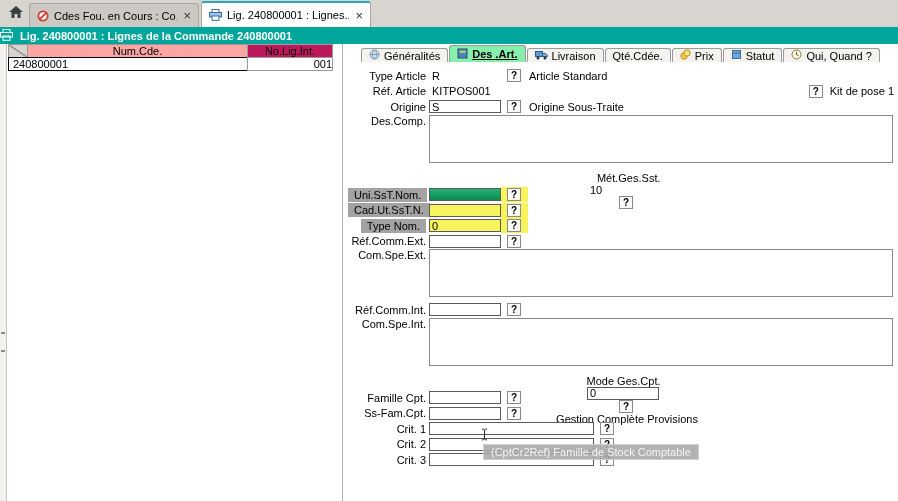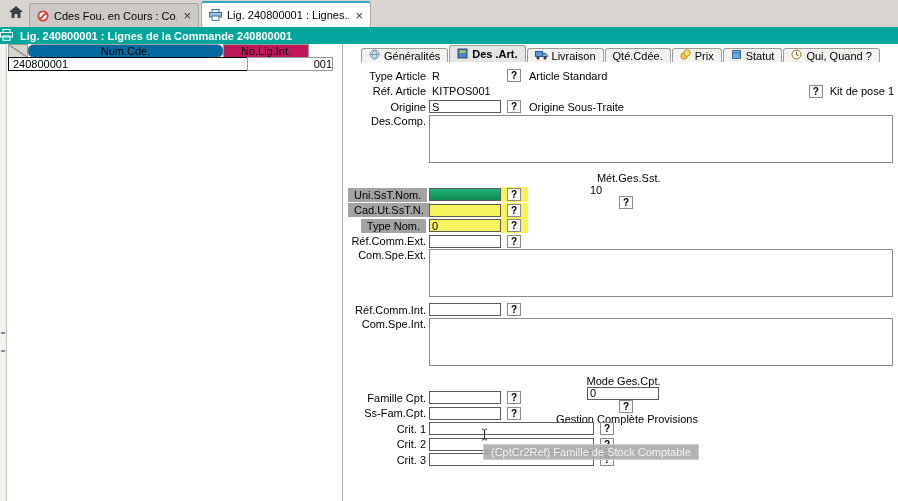--- a/index.html
+++ b/index.html
@@ -22,34 +22,34 @@
   .main { position:absolute; top:44px; left:0; right:0; bottom:0; display:flex; }
   .gutter { flex:none; width:7px; background:#f4f2ef; border-right:1px solid #c9c5c0; position:relative; }
   .gmark { position:absolute; left:1px; width:4px; height:2px; background:#8a8a8a; }
 
   .left-panel { flex:none; width:336px; background:#fff; border-right:1px solid #b4b0ab; position:relative; }
   .grid { position:absolute; top:0; left:1px; }
   .grow { display:flex; }
   .gcell { height:14px; border:1px solid #9a9a9a; margin-right:-1px; margin-bottom:-1px; overflow:hidden; line-height:12px; }
   .g-corner { width:20px; background:
       linear-gradient(to top right, transparent 46%, #9a9a9a 46%, #9a9a9a 54%, transparent 54%), #d7d4cf; }
-  .g-h-num { width:197px; background:#0369a1; text-align:center;border-radius:7px; }
+  .g-h-num { width:221px; background:#fca5a5; text-align:center; }
   .g-h-lig { width:86px; background:#be185d; text-align:center; }
   .g-d-num { width:240px; border:1px solid #000; padding-left:4px; background:#fff; }
   .g-d-lig { width:86px; padding-left:0; background:#fff;text-align:right; }
 
   .splitter { flex:none; width:5px; background:#fff; }
 
   .right-panel { flex:1; background:#fff; position:relative; overflow:hidden; }
 
   
   .ftabs { display:flex; align-items:flex-end; height:17px; margin-left:13px; margin-top:1px; }
   .ftab { display:flex; align-items:center; gap:4px; padding:0 7px; height:14px; margin-right:1px;
           border:1px solid #9a9a9a; border-bottom:none; border-radius:3px 3px 0 0; background:#f4f2ef; cursor:default; white-space:nowrap; }
-  .ftab.active { background:#e5e5e5; font-weight:bold; height:17px; }
+  .ftab.active { background:#86efac; font-weight:bold; height:17px;text-decoration:underline; }
 
   
   .form { margin-top:6px; }
   .frow { display:flex; align-items:center; height:15.5px; }
   .frow.ta-row { height:auto; align-items:flex-start; margin-bottom:2px; }
   .sec-gap { margin-top:9px;flex-direction:column; }
   .gap5 { margin-top:5px; }
   .flabel { flex:none; width:78px; text-align:right; margin-right:3px; white-space:nowrap; }
   .flabel .lbl.hl { background:#a3a3a3; padding:1px 6px; }
   .fval { flex:none; width:72px; padding-left:3px; }

